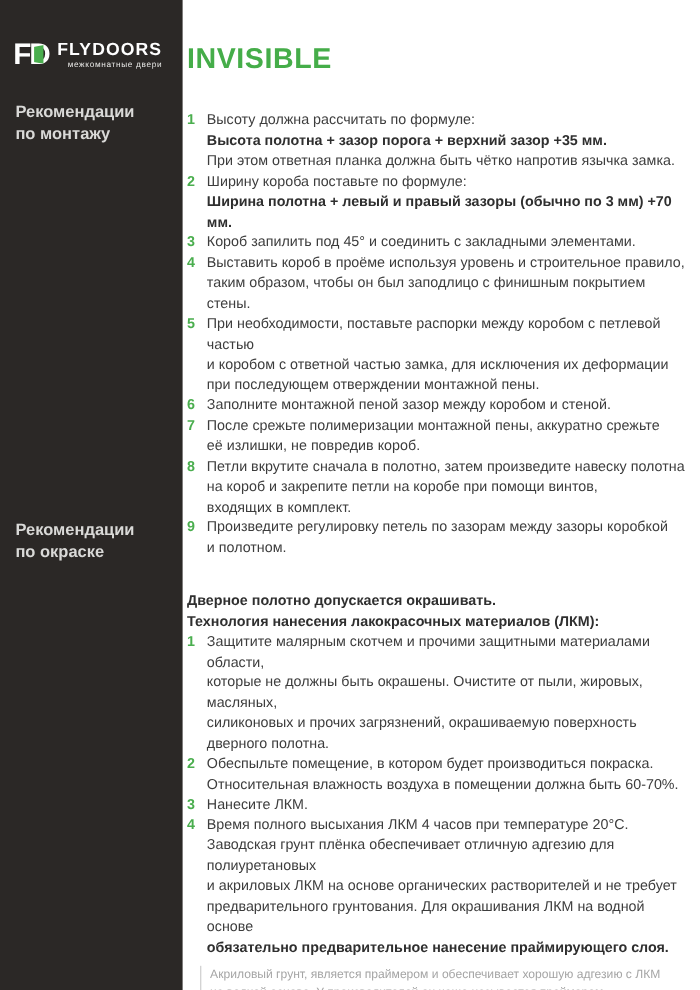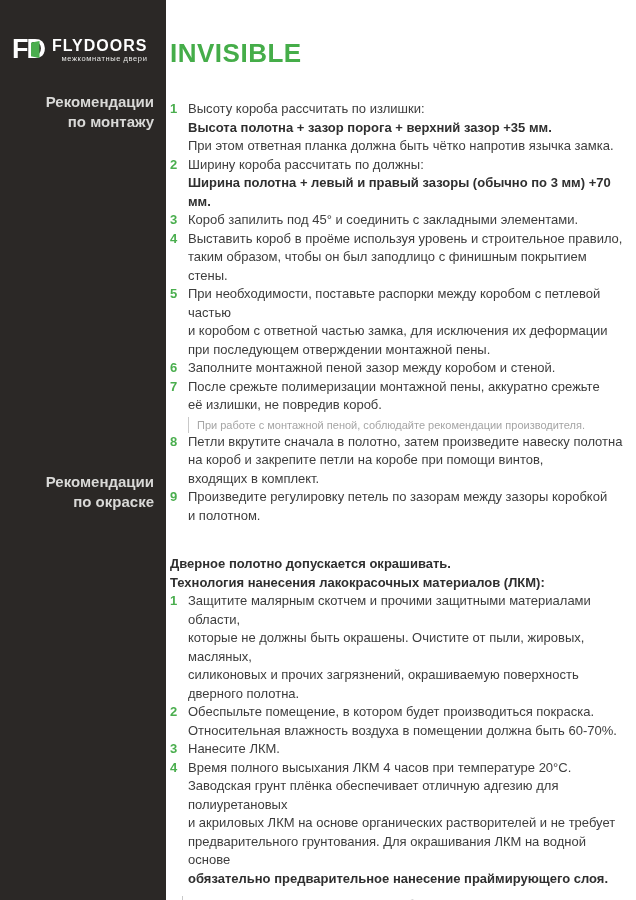--- a/index.html
+++ b/index.html
@@ -9,21 +9,21 @@
   .sidebar{position:absolute;left:0;top:0;width:166px;height:100%;background:#2b2826;}
   .logo{position:absolute;top:36px;left:12px;display:flex;align-items:center;gap:6px;}
   .monogram{display:flex;align-items:center;font-weight:bold;font-size:27px;color:#ffffff;line-height:1;}
   .mono-f{letter-spacing:-2px;}
   .mono-d{position:relative;}
   .mono-d .door{position:absolute;left:4px;top:5px;width:9px;height:17px;background:#4aae4e;
                 clip-path:polygon(0 10%,100% 0,100% 100%,0 90%);}
   .logo-text{display:flex;flex-direction:column;text-align:right;}
   .brand{color:#ffffff;font-weight:bold;font-size:16px;letter-spacing:1px;line-height:17px;}
   .subtitle{color:#e8e8e6;font-size:7.5px;letter-spacing:.6px;line-height:9px;}
-  .side-head{position:absolute;right:12px;width:140px;text-align:right;color:#d9d9d7;
+  .side-head{position:absolute;right:12px;width:140px;color:#d9d9d7;
              font-weight:bold;font-size:15px;line-height:20px;white-space:pre-line;}
   #h-montage{top:92px;}
   #h-paint{top:472px;}
   
   .content{position:absolute;left:170px;top:0;width:458px;color:#3d3d3d;
            font-size:13px;line-height:18.5px;}
   .title{margin:38px 0 32px 0;color:#45ad49;font-size:26px;font-weight:bold;
          letter-spacing:.5px;line-height:30px;}
   ol.steps{list-style:none;margin:0;padding:0;}
   .step{display:flex;}
@@ -62,25 +62,25 @@
     <div class="side-head" id="h-paint">Рекомендации
 по окраске</div>
   </aside>
 
   <main class="content">
     <h1 class="title">INVISIBLE</h1>
 
     <ol class="steps">
       <li class="step">
         <span class="num">1</span>
-        <span class="body"><span>Высоту короба рассчитать по излишки:</span><span class="bline">Высота полотна + зазор порога + верхний зазор +35 мм.</span><span class="pline">При этом ответная планка должна быть чётко напротив язычка замка.</span></span>
+        <span class="body"><span>Высоту должна рассчитать по формуле:</span><span class="bline">Высота полотна + зазор порога + верхний зазор +35 мм.</span><span class="pline">При этом ответная планка должна быть чётко напротив язычка замка.</span></span>
       </li>
       <li class="step">
         <span class="num">2</span>
-        <span class="body"><span>Ширину короба рассчитать по должны:</span><span class="bline">Ширина полотна + левый и правый зазоры (обычно по 3 мм) +70 мм.</span></span>
+        <span class="body"><span>Ширину короба поставьте по формуле:</span><span class="bline">Ширина полотна + левый и правый зазоры (обычно по 3 мм) +70 мм.</span></span>
       </li>
       <li class="step">
         <span class="num">3</span>
         <span class="body">Короб запилить под 45° и соединить с закладными элементами.</span>
       </li>
       <li class="step">
         <span class="num">4</span>
         <span class="body">Выставить короб в проёме используя уровень и строительное правило,
 таким образом, чтобы он был заподлицо с финишным покрытием стены.</span>
       </li>
@@ -90,21 +90,21 @@
 и коробом с ответной частью замка, для исключения их деформации
 при последующем отверждении монтажной пены.</span>
       </li>
       <li class="step">
         <span class="num">6</span>
         <span class="body">Заполните монтажной пеной зазор между коробом и стеной.</span>
       </li>
       <li class="step">
         <span class="num">7</span>
         <span class="body"><span>После срежьте полимеризации монтажной пены, аккуратно срежьте
-её излишки, не повредив короб.</span><span class="note"><span class="bar"></span><span class="ntext">При работе с монтажной пеной, соблюдайте рекомендации производителя.</span></span></span>
+её излишки, не повредив короб.</span></span>
       </li>
       <li class="step">
         <span class="num">8</span>
         <span class="body">Петли вкрутите сначала в полотно, затем произведите навеску полотна
 на короб и закрепите петли на коробе при помощи винтов,
 входящих в комплект.</span>
       </li>
       <li class="step">
         <span class="num">9</span>
         <span class="body">Произведите регулировку петель по зазорам между зазоры коробкой

